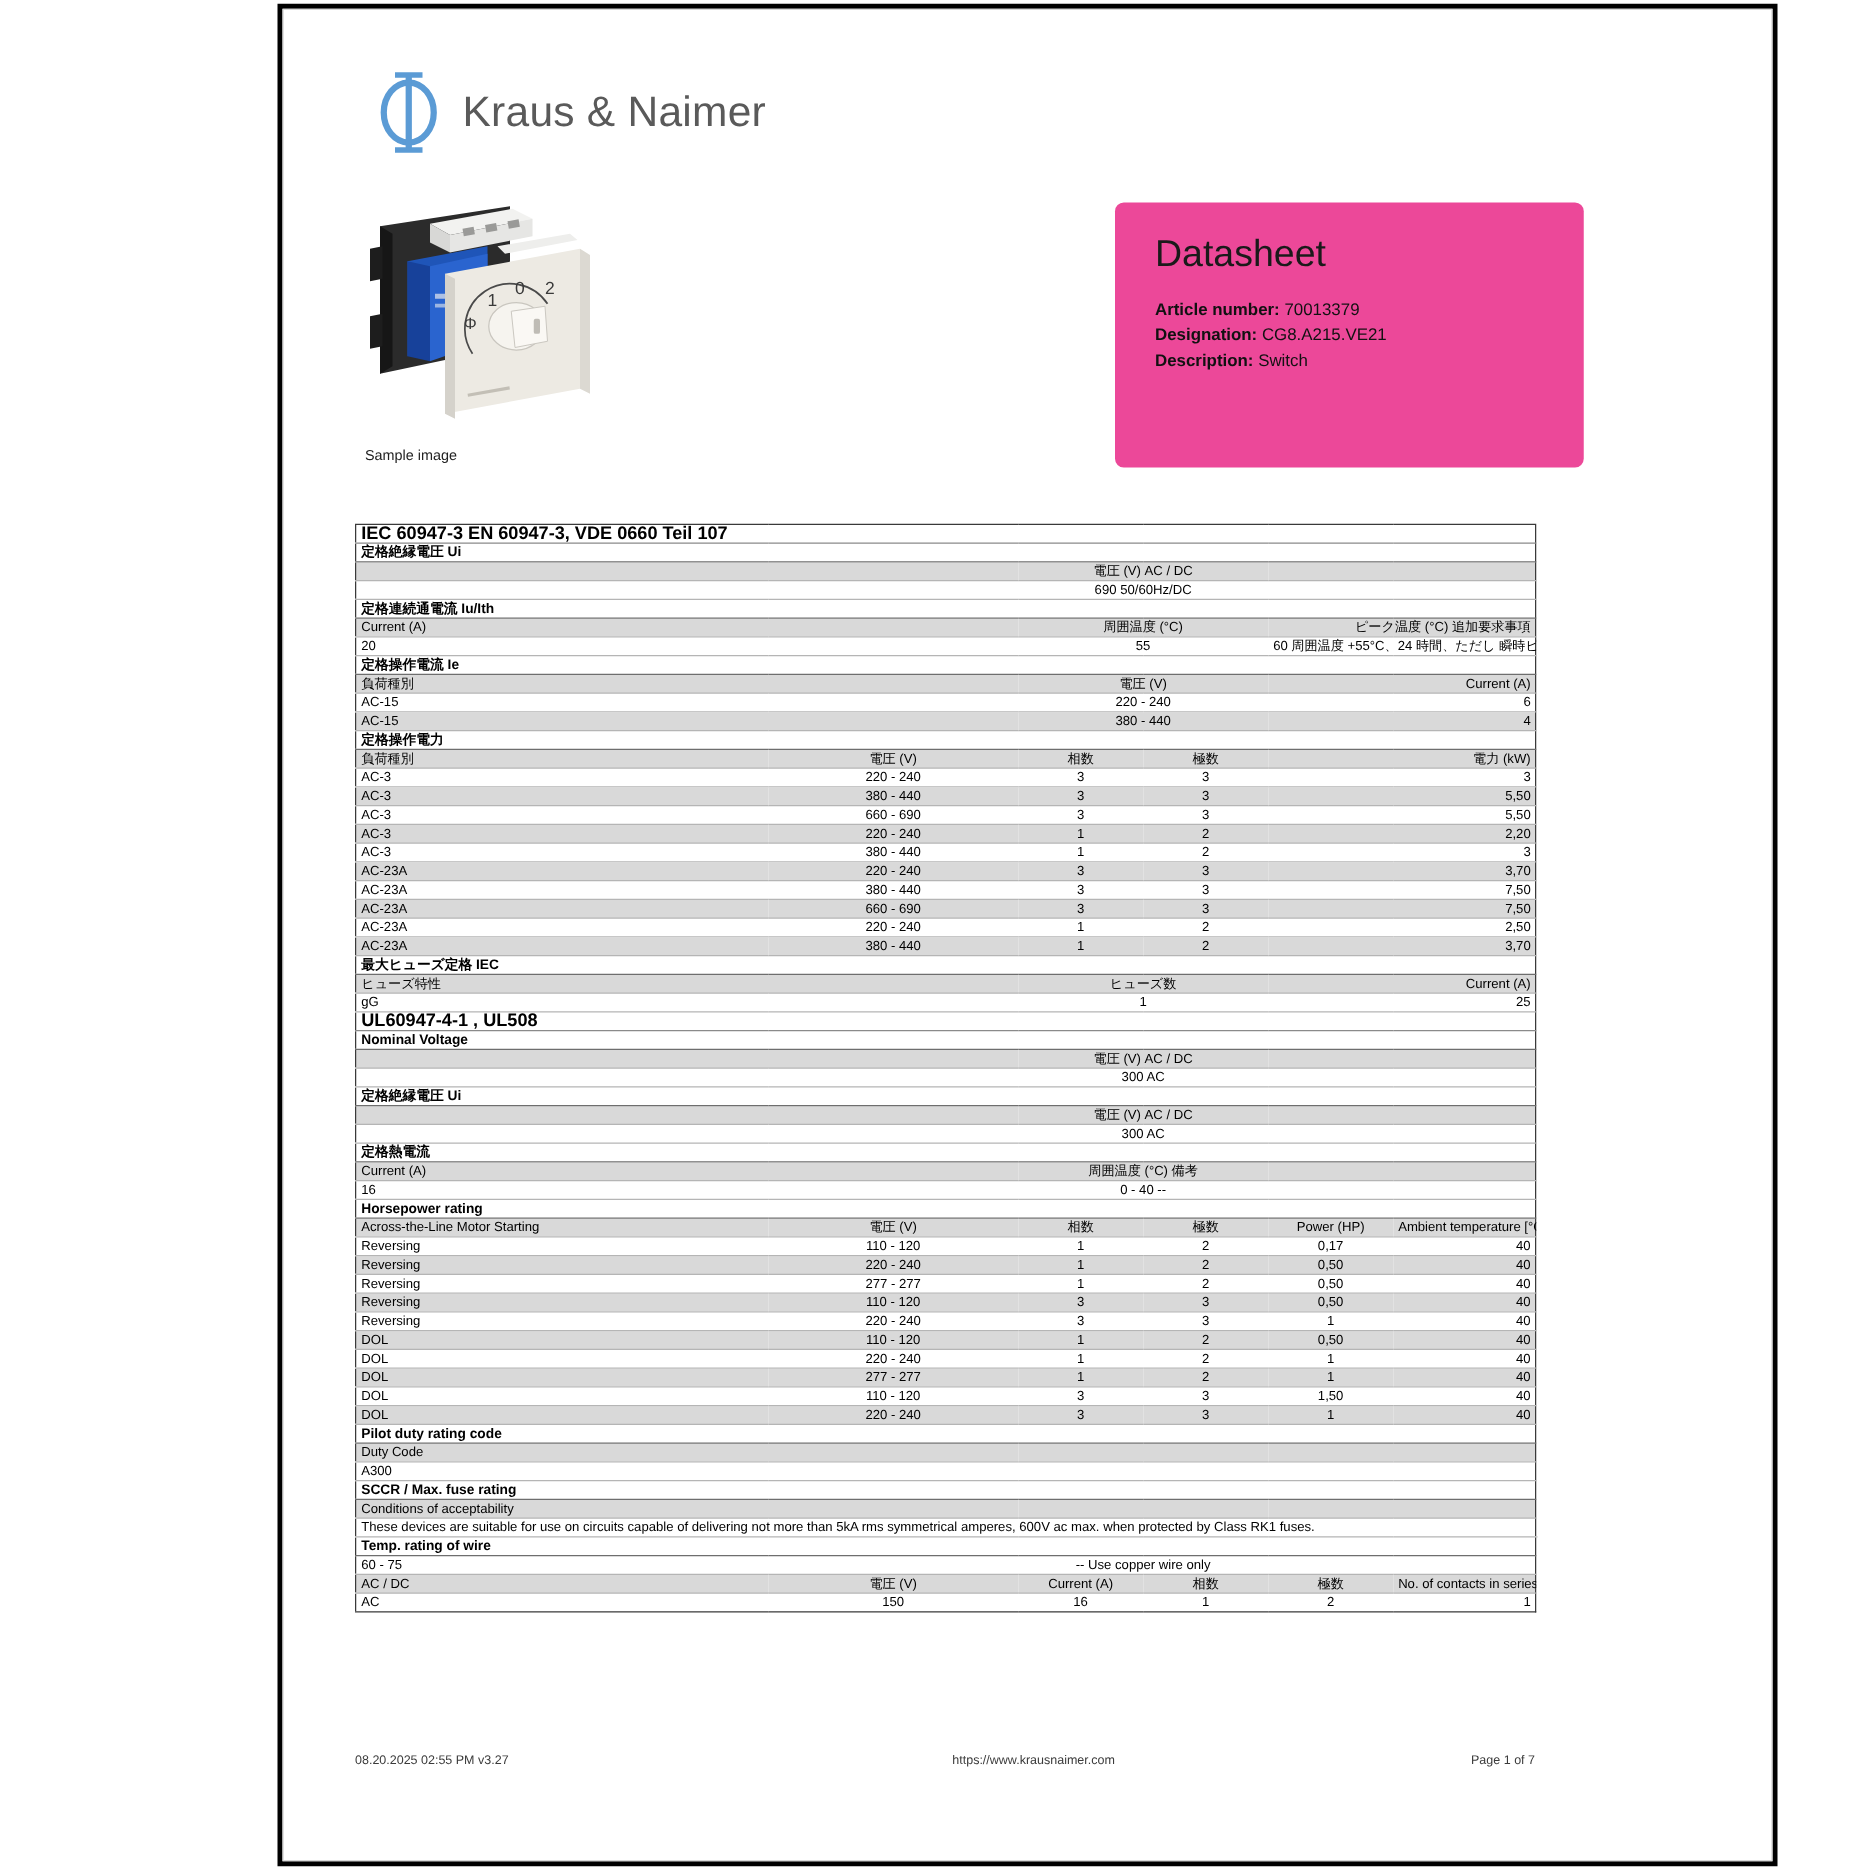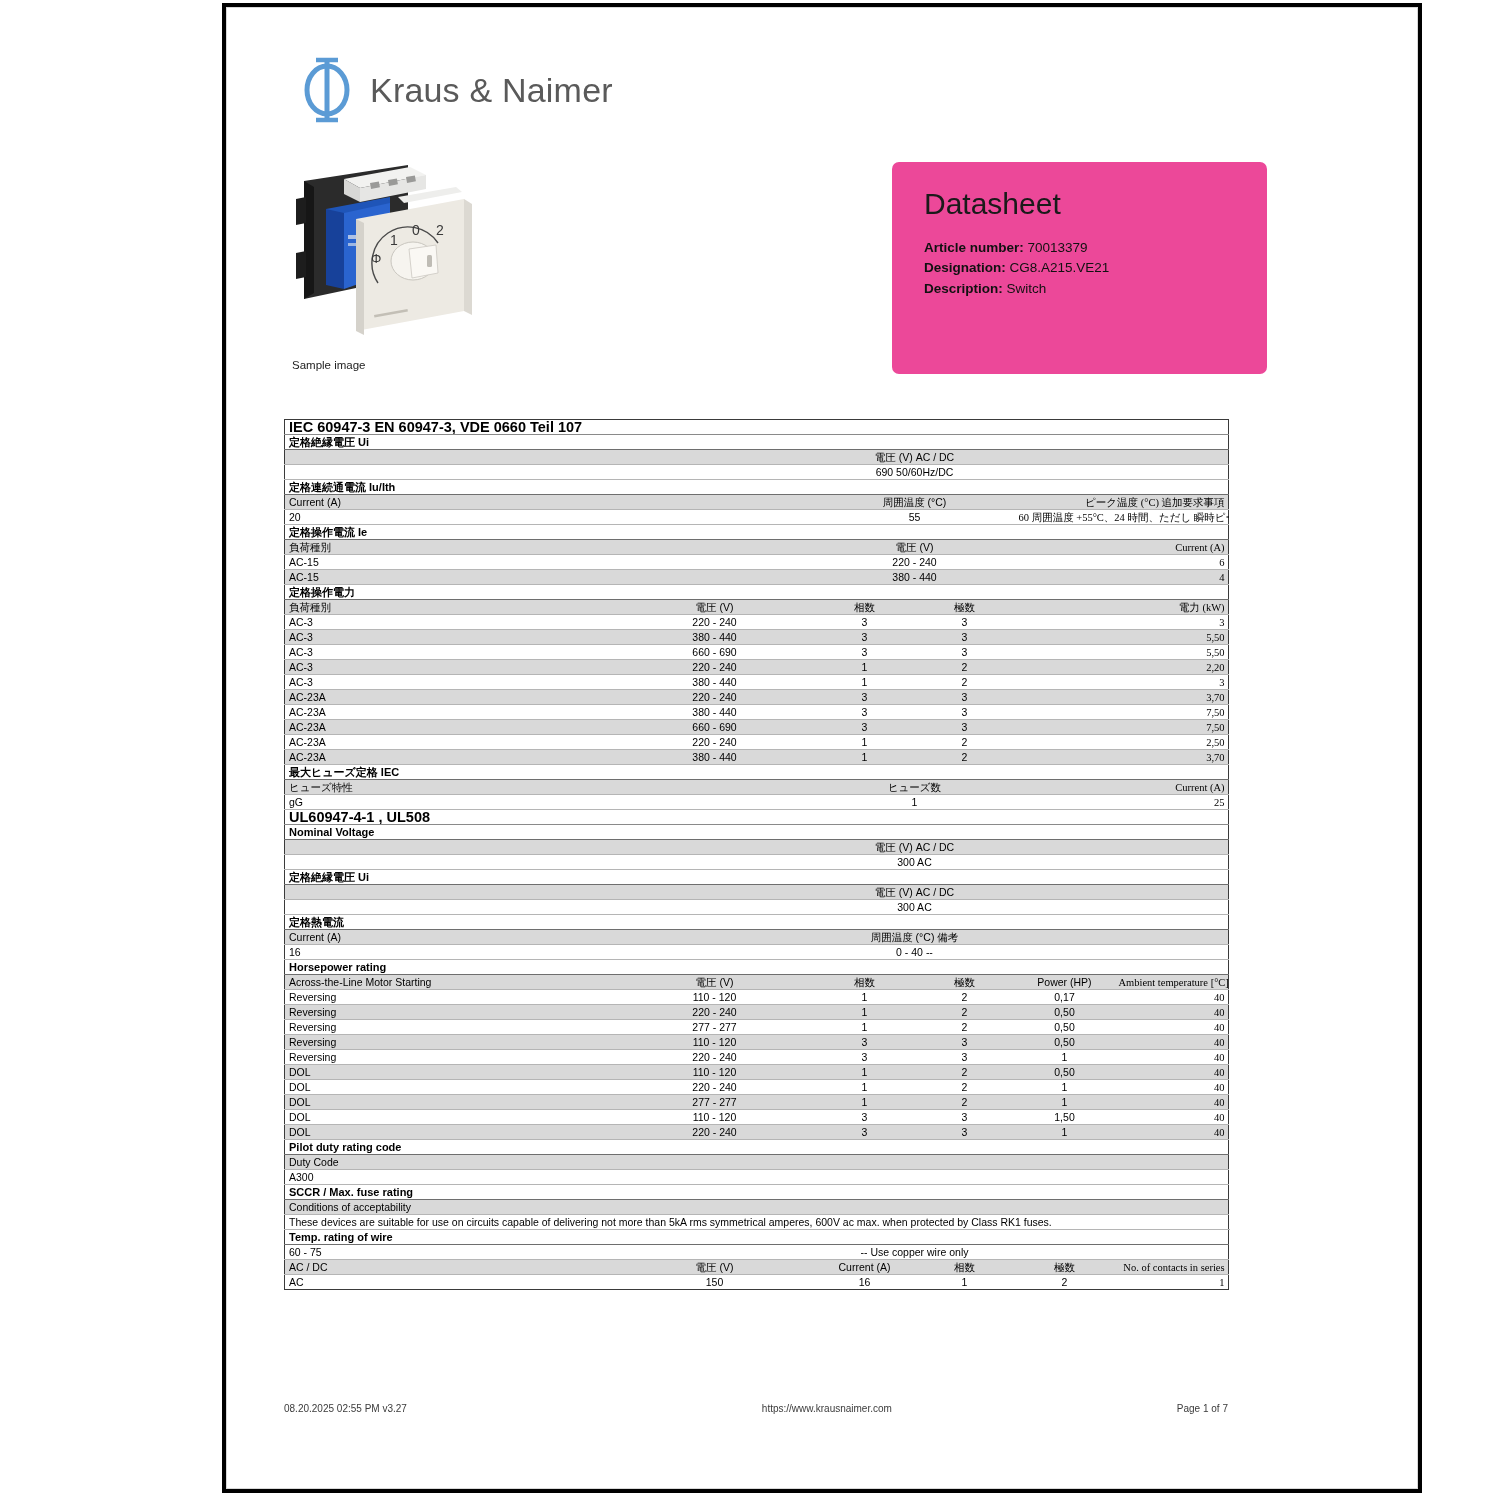--- a/index.html
+++ b/index.html
@@ -145,21 +145,21 @@
     background: #d9d9d9;
     border-bottom: 1px solid #9a9a9a;
     font-weight: 400;
   }
   
   tr.data td { background: #ffffff; }
   tr.data.alt td { background: #d9d9d9; }
   tr.data td, tr.colhead td { border-bottom: 1px solid #b5b5b5; }
 
   td.c { text-align: center; }
-  td.r { text-align: right; padding-right: 6px; font-family: Liberation Serif, serif; }
+  td.r { text-align: right; padding-right: 6px; }
   td.l { text-align: left; }
 
   
   #spec-table { border-left: 1.3px solid #3a3a3a; border-right: 1.3px solid #3a3a3a; padding-left: 12px; }
   tr.lastrow td { border-bottom: 1.3px solid #3a3a3a; }
 
   
   .footer {
     position: absolute;
     left: 58px;

